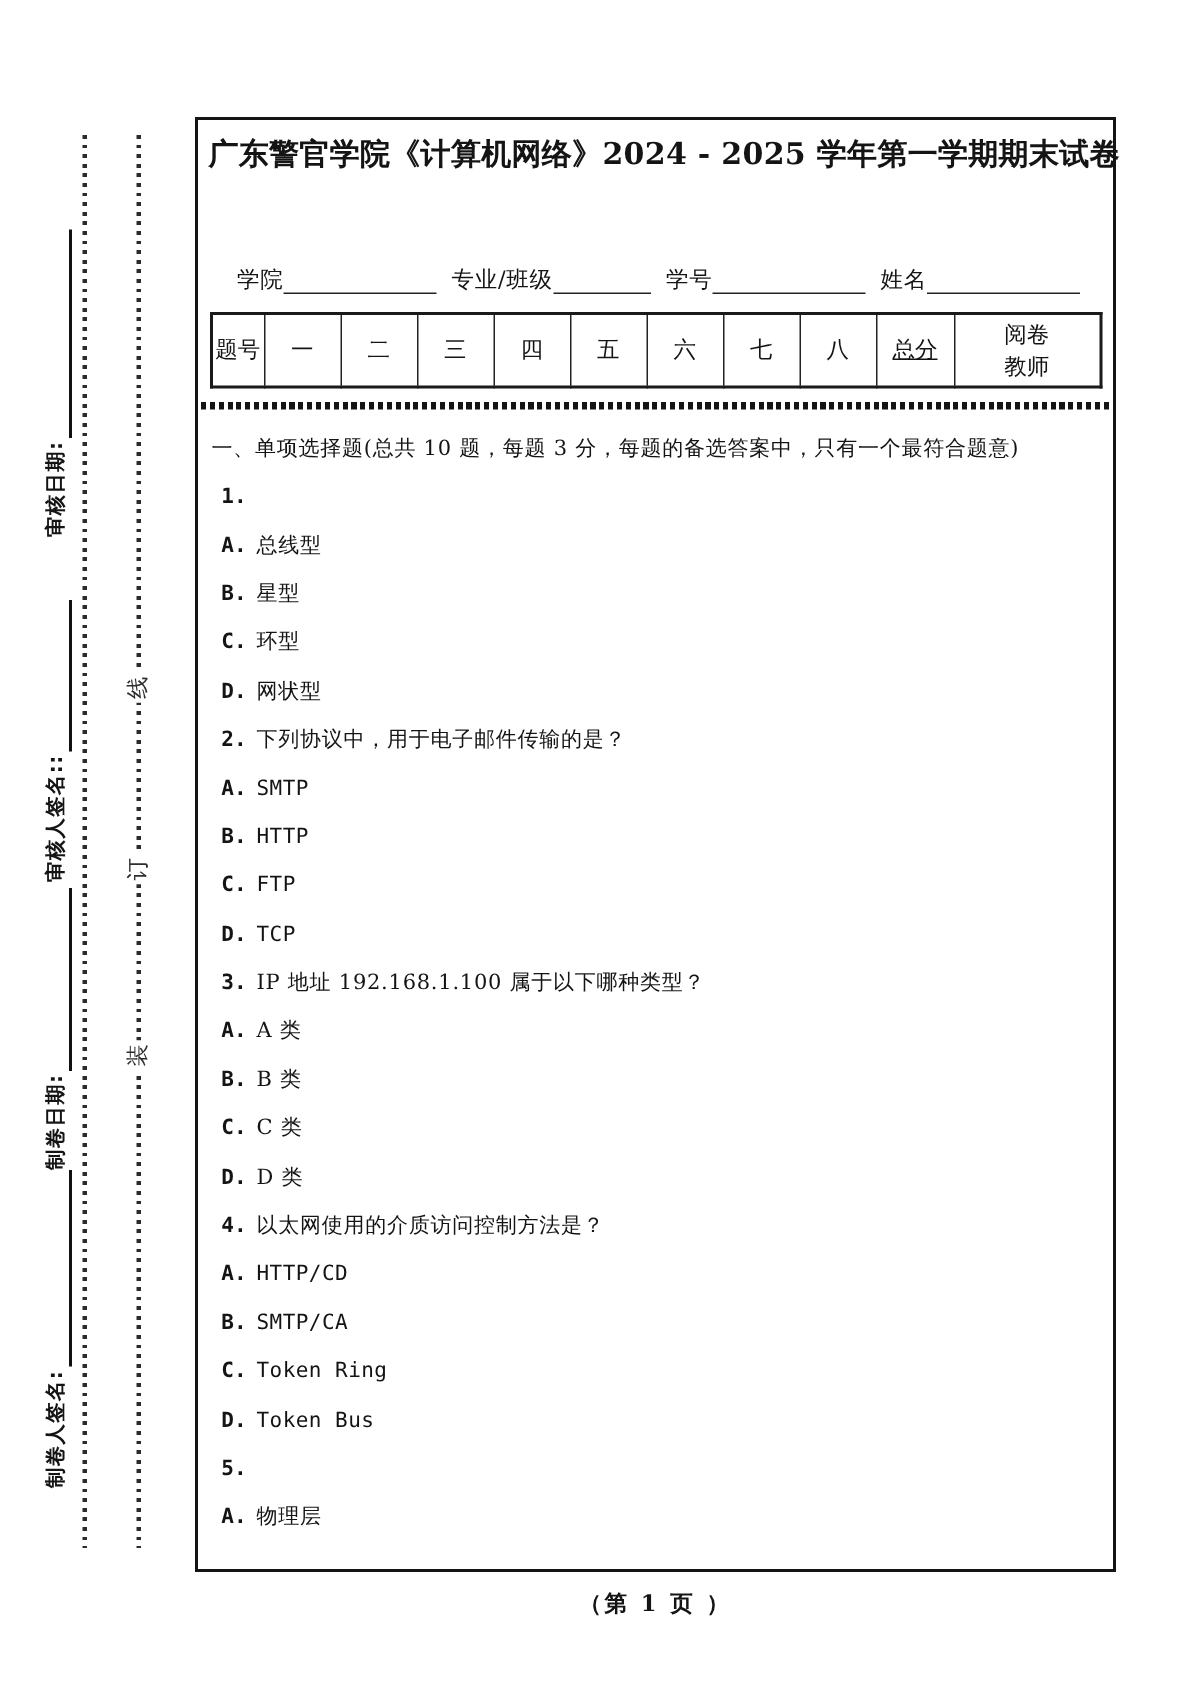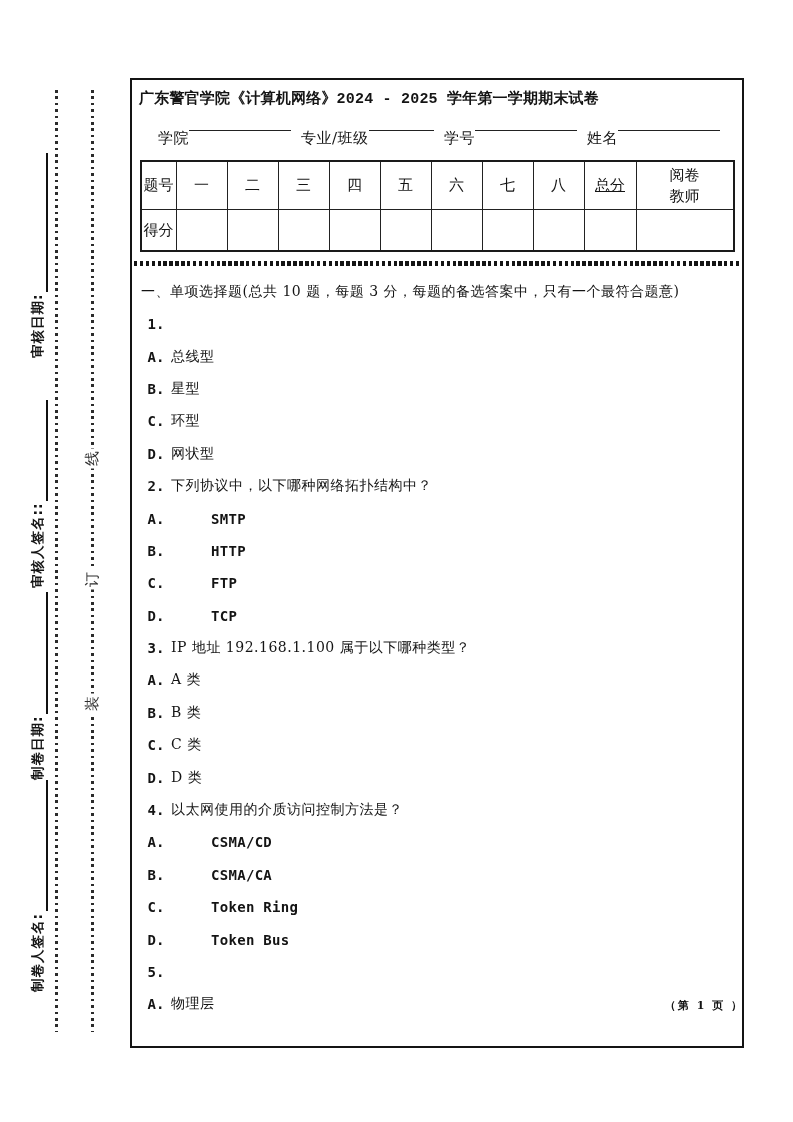--- a/index.html
+++ b/index.html
@@ -35,30 +35,29 @@
   .side-field-1{top:358px;width:205px;}
   .side-field-2{top:588px;width:188px;}
   .side-field-3{top:780px;width:188px;}
   .side-field-4{top:992px;width:212px;}
   
   .exam-box{
     position:absolute;left:130px;top:78px;width:614px;height:970px;
     border:2.5px solid #141414;box-sizing:border-box;background:#fff;
   }
   .paper-title{
-    margin:9px 4px 0 7px;font-size:15px;font-weight:bold;white-space:nowrap;
+    margin:9px 4px 0 7px;font-size:20px;font-weight:bold;white-space:nowrap;
     letter-spacing:0.2px;
-    font-family:Liberation Mono, monospace;
   }
   .info-row{
     display:flex;margin:21px 22px 0 26px;font-size:15px;align-items:flex-end;
   }
   .info-label{white-space:nowrap;letter-spacing:0.5px;}
   .info-blank{flex:1;border-bottom:1.3px solid #222;min-width:48px;height:1px;}
-  .info-field{display:flex;flex:1;align-items:flex-start;}
+  .info-field{display:flex;flex:1;align-items:flex-end;margin-top:40px;}
   .info-field + .info-field{margin-left:10px;}
   
   .score-table{
     border-collapse:collapse;margin:12px auto 0;table-layout:fixed;width:577px;
     font-size:15px;border:2.2px solid #1a1a1a;
   }
   .score-table td{
     border:1.2px solid #222;text-align:center;padding:0;vertical-align:middle;
   }
   .score-table .row-head td{height:47px;}
@@ -77,27 +76,26 @@
   .qa{margin:10px 0 0 9px;}
   .line{
     height:32.4px;display:flex;align-items:center;font-size:14px;
     white-space:nowrap;letter-spacing:0.5px;text-align:center;
   }
   .no{
     flex:0 0 30px;font-family:"DejaVu Sans Mono","Liberation Mono",monospace;
     font-weight:600;letter-spacing:0;
   }
   .mono{
-    font-family:"DejaVu Sans Mono","Liberation Mono",monospace;font-weight:700;
+    font-family:"DejaVu Sans Mono","Liberation Mono",monospace;font-weight:400;
     letter-spacing:0.3px;
-    margin-left:40px;
   }
   .page-footer{
-    position:absolute;top:998px;left:130px;width:614px;text-align:right;
-    font-size:11px;font-weight:bold;letter-spacing:2px;
+    position:absolute;top:1060px;left:130px;width:614px;text-align:center;
+    font-size:15px;font-weight:bold;letter-spacing:2px;
   }
 </style>
 </head>
 <body>
 
 <div class="dotline dotline-left"></div>
 <div class="dotline dotline-right"></div>
 
 <span class="bind-char bind-char-1">线</span>
 <span class="bind-char bind-char-2">订</span>
@@ -151,33 +149,20 @@
       <td class="cn">二</td>
       <td class="cn">三</td>
       <td class="cn">四</td>
       <td class="cn">五</td>
       <td class="cn">六</td>
       <td class="cn">七</td>
       <td class="cn">八</td>
       <td class="csum">总分</td>
       <td class="cg"><span class="grader-span">阅卷教师</span></td>
     </tr>
-    <tr class="row-score">
-      <td class="stack">得分</td>
-      <td></td>
-      <td></td>
-      <td></td>
-      <td></td>
-      <td></td>
-      <td></td>
-      <td></td>
-      <td></td>
-      <td></td>
-      <td></td>
-    </tr>
   </tbody>
     </table>
 
   <div class="dotted-sep"></div>
 
   <div class="qa">
     <div class="line">一、单项选择题(总共 10 题，每题 3 分，每题的备选答案中，只有一个最符合题意)</div>
 
     <div class="line">
       <span class="no">1.</span>
@@ -194,21 +179,21 @@
       <span class="no">C.</span>
       <span>环型</span>
     </div>
     <div class="line">
       <span class="no">D.</span>
       <span>网状型</span>
     </div>
 
     <div class="line">
       <span class="no">2.</span>
-      <span>下列协议中，以下哪种网络拓扑结构中？</span>
+      <span>下列协议中，用于电子邮件传输的是？</span>
     </div>
     <div class="line">
       <span class="no">A.</span>
       <span class="mono">SMTP</span>
     </div>
     <div class="line">
       <span class="no">B.</span>
       <span class="mono">HTTP</span>
     </div>
     <div class="line">
@@ -240,25 +225,25 @@
       <span class="no">D.</span>
       <span>D 类</span>
     </div>
 
     <div class="line">
       <span class="no">4.</span>
       <span>以太网使用的介质访问控制方法是？</span>
     </div>
     <div class="line">
       <span class="no">A.</span>
-      <span class="mono">CSMA/CD</span>
-    </div>
-    <div class="line">
-      <span class="no">B.</span>
-      <span class="mono">CSMA/CA</span>
+      <span class="mono">HTTP/CD</span>
+    </div>
+    <div class="line">
+      <span class="no">B.</span>
+      <span class="mono">SMTP/CA</span>
     </div>
     <div class="line">
       <span class="no">C.</span>
       <span class="mono">Token Ring</span>
     </div>
     <div class="line">
       <span class="no">D.</span>
       <span class="mono">Token Bus</span>
     </div>
 

